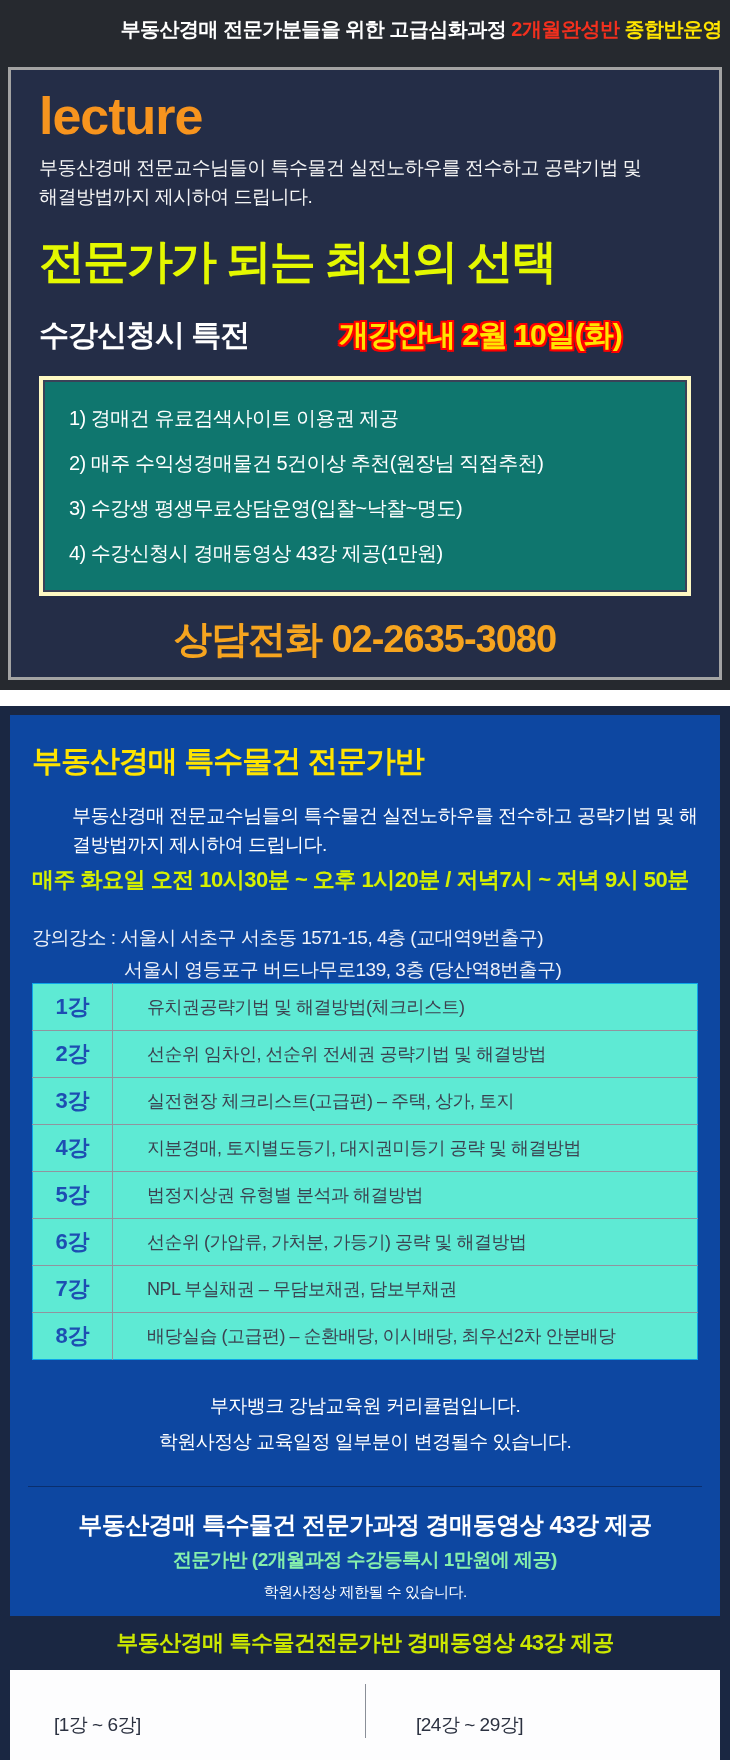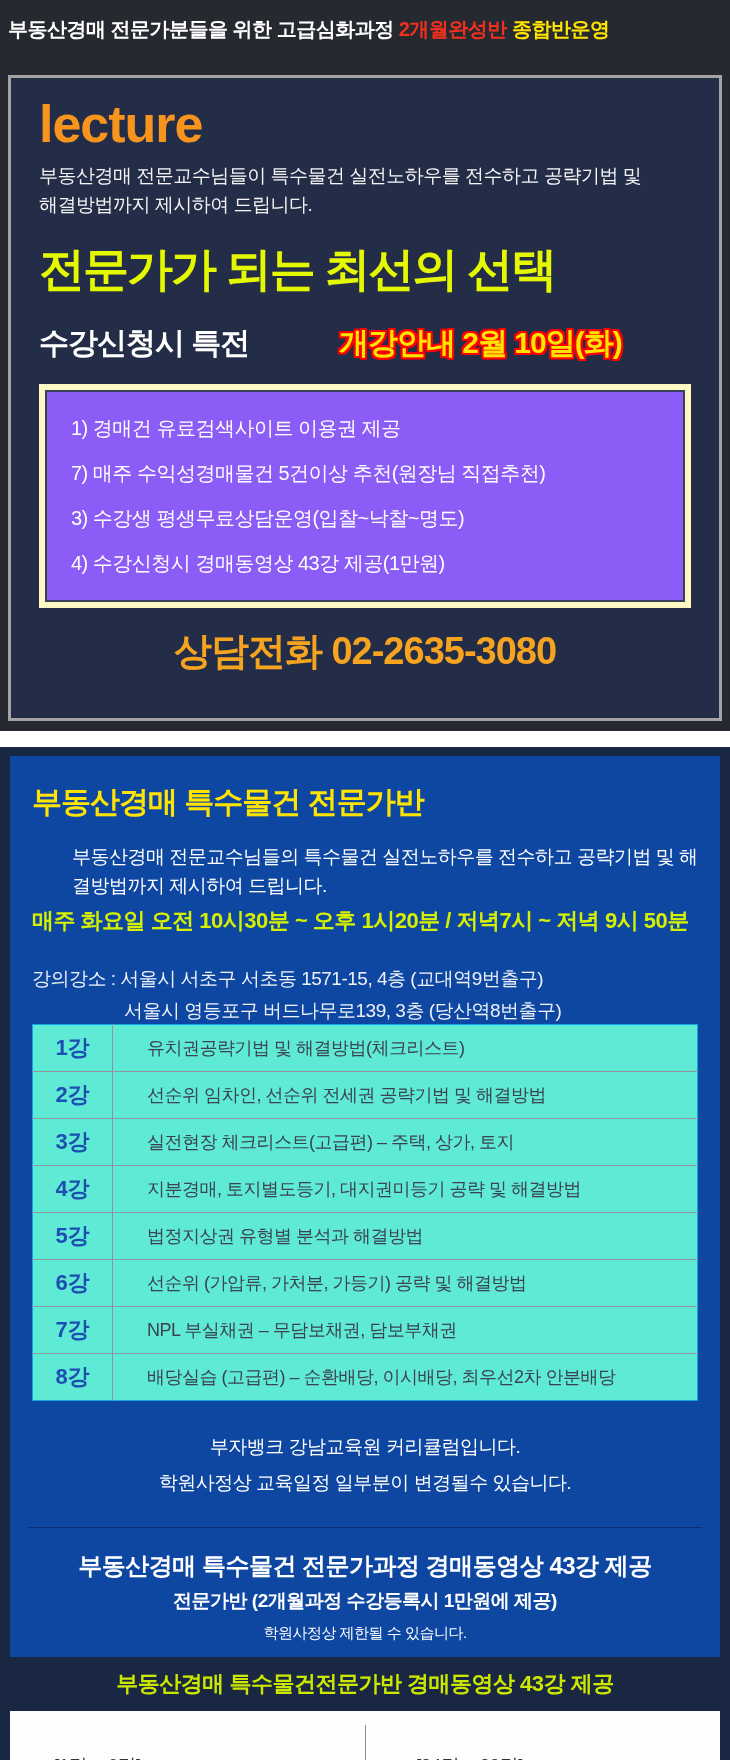--- a/index.html
+++ b/index.html
@@ -6,30 +6,30 @@
   html, body { background: #ffffff; }
   body {
     width: 730px;
     font-family: "Liberation Sans", "DejaVu Sans", sans-serif;
     margin: 0 auto;
   }
 
   
   .sec1 { background: #26292f; padding: 10px 8px 10px; }
   .top-banner {
-    text-align: left; font-size: 20px; font-weight: bold;
-    color: #ffffff; padding: 6px 0 32px; letter-spacing: -0.5px;
+    text-align: right; font-size: 20px; font-weight: bold;
+    color: #ffffff; padding: 6px 0 24px; letter-spacing: -0.5px;
   }
   .top-banner .red   { color: #f2301e; }
   .top-banner .yellow{ color: #ffe400; }
 
   .hero-box {
     border: 3px solid #a3a3a3;
     background: #242d47;
-    padding: 20px 28px 35px;
+    padding: 20px 28px 6px;
   }
   .lecture-row { display: flex; align-items: baseline; gap: 14px; }
   .lecture-word {
     color: #f7941e; font-size: 52px; font-weight: bold;
     letter-spacing: -1px; line-height: 1;
   }
   .lecture-title { color: #ffe400; font-size: 33px; font-weight: bold; letter-spacing: -1px; }
   .hero-desc {
     color: #f4f4f4; font-size: 19px; line-height: 1.5;
     margin-top: 12px; letter-spacing: -0.5px; max-width: 620px;
@@ -41,23 +41,23 @@
   .benefit-row { display: flex; margin-top: 22px; }
   .benefit-title { color: #ffffff; font-size: 30px; font-weight: bold; letter-spacing: -1px; width: 300px; }
   .open-notice {
     color: #ffe400; font-size: 30px; font-weight: bold; letter-spacing: -1px;
     text-shadow: -2px -2px 0 #ff0000, 2px -2px 0 #ff0000, -2px 2px 0 #ff0000,
                   2px 2px 0 #ff0000, 0 -2px 0 #ff0000, 0 2px 0 #ff0000,
                  -2px 0 0 #ff0000, 2px 0 0 #ff0000;
   }
   .benefit-box {
     margin-top: 20px;
-    border: 6px solid #fef9c3;
+    border: 4px solid #fef9c3;
     box-shadow: 0 0 0 2px #3a4258 inset;
-    background: #8b5cf6;
+    background: #0f766e;
     padding: 16px 26px;
   }
   .benefit-box .line {
     color: #ffffff; font-size: 20px; letter-spacing: -0.5px;
     padding: 9px 0;
   }
   .phone {
     text-align: center; color: #f6a41f; font-size: 38px; font-weight: bold;
     letter-spacing: -1px; margin: 18px 0 6px;
   }
@@ -91,21 +91,21 @@
     padding: 8px 8px 8px 34px;
   }
 
   .notes { text-align: center; color: #ffffff; font-size: 19px; letter-spacing: -0.5px; margin-top: 28px; }
   .notes .line { padding: 5px 0; }
 
   .divider { border-top: 1px solid #0a2f6e; margin: 26px -4px 0; }
 
   .offer { text-align: center; margin-top: 22px; }
   .offer-title { color: #ffffff; font-size: 24px; font-weight: bold; letter-spacing: -0.5px; }
-  .offer-sub   { color: #ffffff; font-size: 19px; font-weight: bold; margin-top: 6px; letter-spacing: -0.5px; }
+  .offer-sub   { color: #86efac; font-size: 19px; font-weight: bold; margin-top: 6px; letter-spacing: -0.5px; }
   .offer-small { color: #ffffff; font-size: 15px; margin-top: 10px; letter-spacing: -0.5px; }
 
   .dark-bar {
     background: #1a2742; margin: 14px -22px 0;
     padding: 12px 0; text-align: center;
   }
   .dark-bar-text { color: #cce800; font-size: 22px; font-weight: bold; letter-spacing: -0.5px; }
 
   .white-panel {
     background: #fdfdfe; margin: 0 -22px;
@@ -130,21 +130,21 @@
     <div class="hero-desc">부동산경매 전문교수님들이 특수물건 실전노하우를 전수하고 공략기법 및 해결방법까지 제시하여 드립니다.</div>
     <div class="slogan">전문가가 되는 최선의 선택</div>
 
     <div class="benefit-row">
       <div class="benefit-title">수강신청시 특전</div>
       <div class="open-notice">개강안내 2월 10일(화)</div>
     </div>
 
     <div class="benefit-box">
       <div class="line">1) 경매건 유료검색사이트 이용권 제공</div>
-      <div class="line">7) 매주 수익성경매물건 5건이상 추천(원장님 직접추천)</div>
+      <div class="line">2) 매주 수익성경매물건 5건이상 추천(원장님 직접추천)</div>
       <div class="line">3) 수강생 평생무료상담운영(입찰~낙찰~명도)</div>
       <div class="line">4) 수강신청시 경매동영상 43강 제공(1만원)</div>
     </div>
 
     <div class="phone">상담전화 02-2635-3080</div>
   </div>
 </div>
 
 <div class="gap"></div>
 

